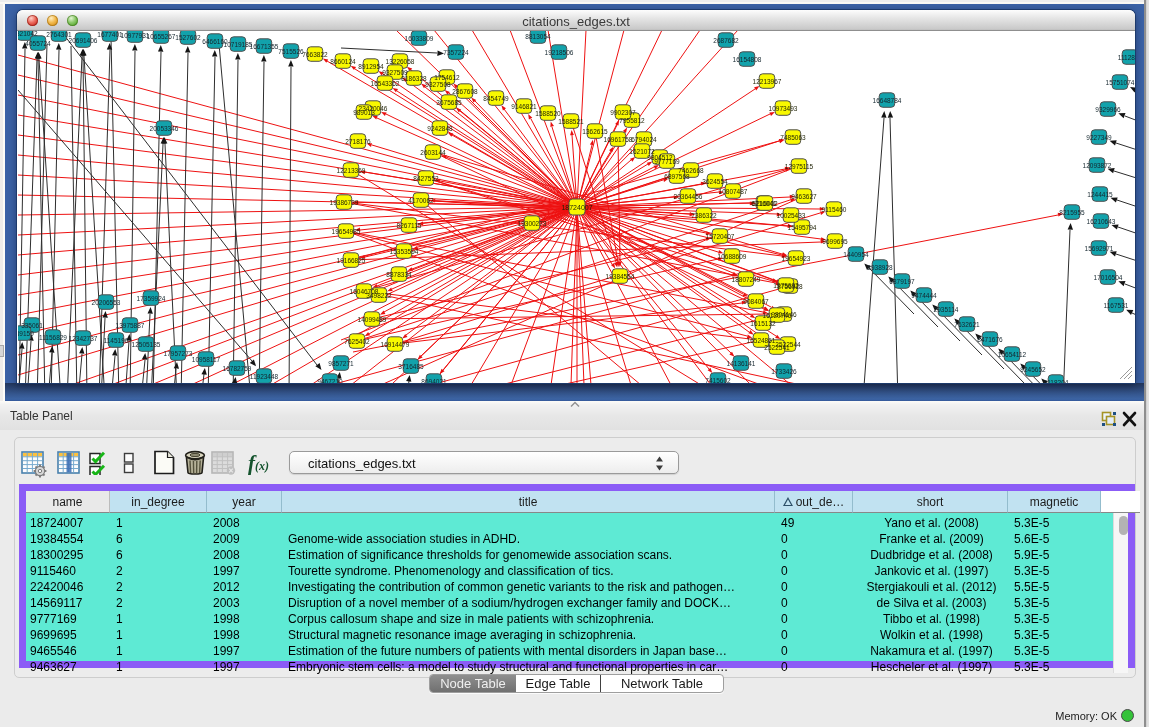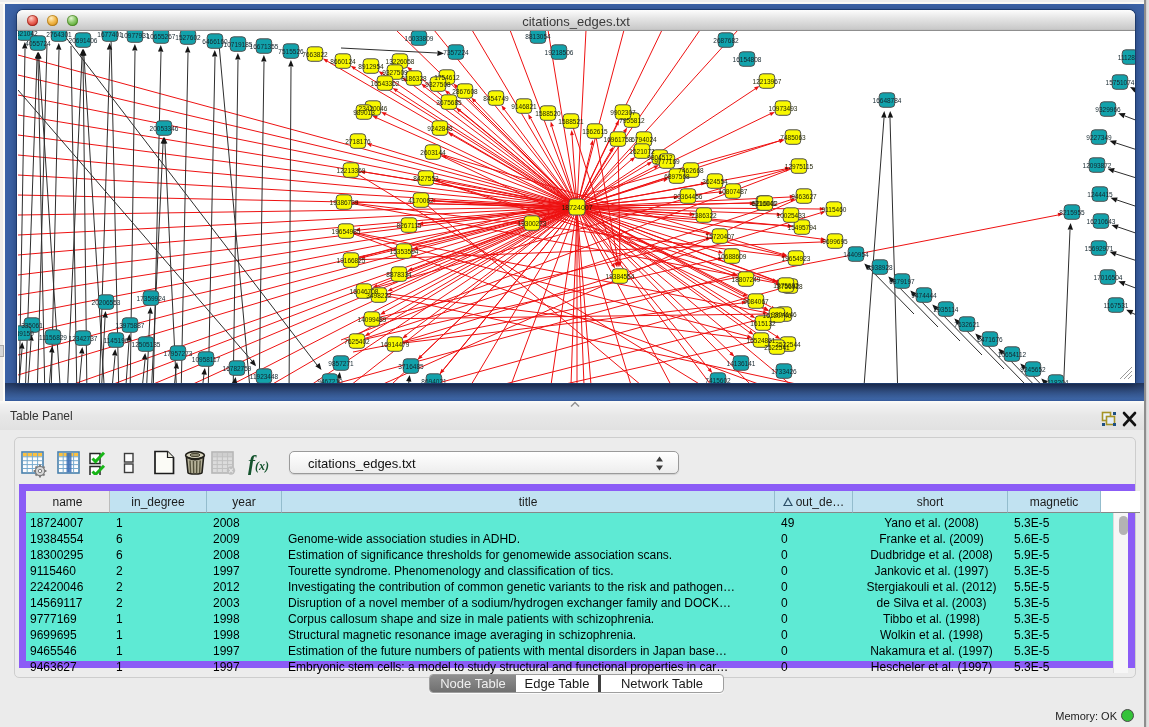--- a/index.html
+++ b/index.html
@@ -40,21 +40,21 @@
 .row { position:absolute; height:16px; font-size:12px; color:#000; line-height:16px; white-space:nowrap; }
 .c { position:absolute; overflow:hidden; text-overflow:ellipsis; white-space:nowrap; }
 #scroll { position:absolute; right:0; top:22px; width:15px; height:160px; background:#f6f6f6; border-left:1px solid #dcdcdc; }
 #thumb { position:absolute; left:5px; top:3px; width:9px; height:19px; background:#b3b3b3; border-radius:5px; }
 
 
 #tabs { left:429px; top:273px; width:295px; height:19px; border:1px solid #9e9e9e; border-radius:4px;
   background:#fff; box-shadow:0 1px 0 rgba(255,255,255,.8); font-size:13px; }
 #tabs div { position:absolute; top:0; height:17px; line-height:17px; text-align:center; color:#1a1a1a; }
 #tabsel { left:0; width:86px; background:linear-gradient(#8e8e8e,#707070); color:#efefef !important; border-radius:3px 0 0 3px; }
-#tab2 { left:86px; width:85px; border-right:3px solid #404040;}
+#tab2 { left:86px; width:85px; border-right:1px solid #404040;}
 #tab3 { left:171px; width:122px; }
 #mem { right:27px; top:309px; font-size:11px; color:#222; }
 #memdot { right:10px; top:308px; width:13px; height:13px; border-radius:50%; background:#35c33a; border:1px solid #4a4a4a; }
 
 
 #redge { left:1144px; top:0; width:5px; height:727px; background:linear-gradient(90deg,#8e8e8e 0,#8e8e8e 2px,#c6c6c6 2px,#dedede 3px,#e4e4e4); }
 #ledge { left:0; top:0; width:5px; height:401px; background:linear-gradient(90deg,#efedea 0,#efedea 3px,#fdfcf8 3px,#fdfcf8); }
 #tedge { left:0; top:0; width:1149px; height:4px; background:linear-gradient(#ededed 0,#ededed 2.5px,#faf9f5 2.5px); }
 </style>
 </head>

